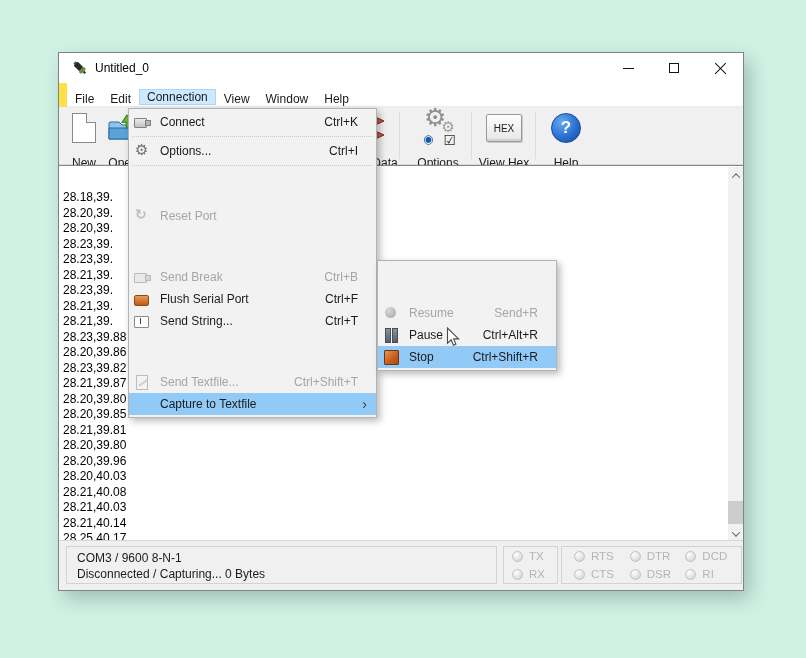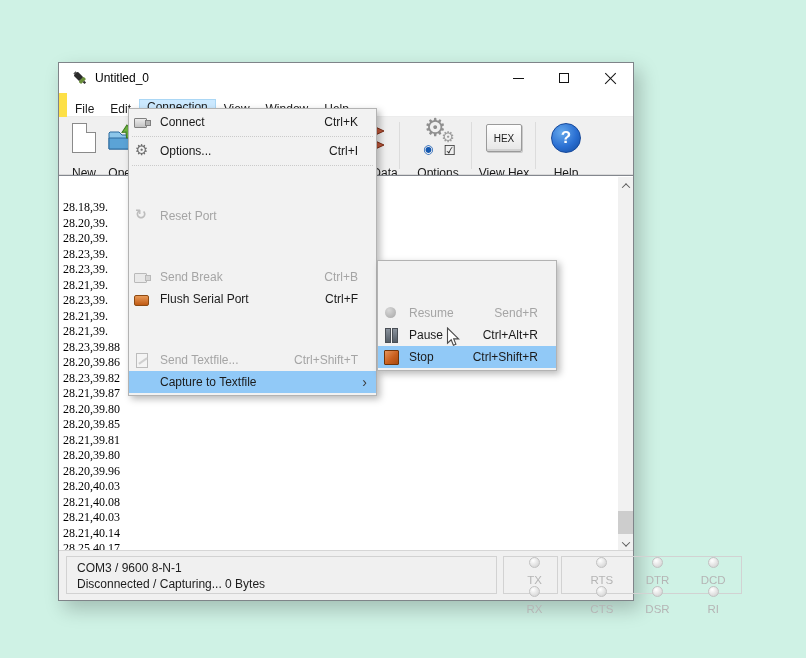--- a/index.html
+++ b/index.html
@@ -1,19 +1,19 @@
 <!DOCTYPE html>
 <html style="--desktop-background: #cff2e5; --menubar-highlight: #cce9ff; --highlight-blue: #91c9f7; --stop-icon-orange: #c95f1e;"><head>
 <meta charset="utf-8">
 <style>
   * { box-sizing: border-box; margin: 0; padding: 0; }
   html,body { width:806px; height:658px; overflow:hidden; }
   body { background: var(--desktop-background,#cff2e5); font-family:"Liberation Sans",sans-serif; position:relative; }
 
-  .window { position:absolute; left:58px; top:62px; width:576px; height:539px;
+  .window { position:absolute; left:58px; top:52px; width:686px; height:539px;
     background:#fde047; border:1px solid #7f8489; box-shadow:6px 8px 18px rgba(0,0,0,.22); }
 
   
   .titlebar { height:30px; background:#fff; display:flex; align-items:center; position:relative; }
   .app-icon { margin-left:13px; width:16px; height:16px; }
   .title-text { margin-left:7px; font-size:12px; color:#000; }
   .win-controls { position:absolute; right:0; top:0; height:100%; display:flex; }
   .win-btn { width:46px; height:100%; display:flex; align-items:center; justify-content:center; }
   .glyph-min { width:11px; height:1px; background:#131313; }
   .glyph-max { width:10px; height:10px; border:1px solid #131313; background:#fff; }
@@ -42,36 +42,36 @@
   .opt-radio { position:absolute; left:3px; bottom:-1px; font-size:12px; color:#1458b0; font-family:"DejaVu Sans",sans-serif; }
   .opt-check { position:absolute; right:0px; bottom:-3px; font-size:14px; color:#2a2a2a; font-family:"DejaVu Sans",sans-serif; }
   .ico-viewhex { width:36px; height:28px; border:1px solid #9a9a9a; border-radius:2px;
     background:linear-gradient(#fefefe,#e6e6e6); box-shadow:inset 0 -2px 0 #d2d2d2,1px 1px 0 #c9c9c9;
     display:flex; align-items:center; justify-content:center; font-size:10px; color:#222; }
   .ico-help { width:30px; height:30px; border-radius:50%; border:1px solid #16499b; color:#fff; font-weight:bold; font-size:17px;
     background:radial-gradient(circle at 35% 30%,#66a9ec,#2a6fd2 55%,#124a9e); display:flex; align-items:center; justify-content:center; }
 
   
   .terminal { position:absolute; left:0; right:0; top:112px; height:377px; background:#fff; border-top:1px solid #83878e; overflow:hidden; }
-  .term-content { position:absolute; left:4px; top:-7px; right:16px; font-family:Liberation Serif, serif; font-size:12px; line-height:15.5px; color:#000; white-space:pre; }
+  .term-content { position:absolute; left:4px; top:-7px; right:16px; font-family:Liberation Sans, sans-serif; font-size:12px; line-height:15.5px; color:#000; white-space:pre; }
   .scrollbar { position:absolute; top:1px; right:0; width:15px; bottom:0; background:#f1f1f1; }
   .sb-btn { position:absolute; left:0; width:15px; height:17px; display:flex; align-items:center; justify-content:center; }
   .sb-up { top:0; } .sb-down { bottom:0; }
   .chev { width:6px; height:6px; border-left:1.7px solid #5b5b5b; border-top:1.7px solid #5b5b5b; }
   .sb-up .chev { transform:rotate(45deg) translate(1px,1px); }
   .sb-down .chev { transform:rotate(225deg) translate(1px,1px); }
   .sb-thumb { position:absolute; left:0; width:15px; bottom:18px; height:23px; background:#cdcdcd; }
 
   
   .statusbar { position:absolute; left:0; right:0; bottom:0; height:50px; background:#f0f0f0; border-top:1px solid #d6d6d6; }
   .status-box { position:absolute; top:5px; height:38px; border:1px solid #d2d2d2; }
   .box-conn { left:7px; width:431px; padding:3px 0 0 10px; font-size:12px; color:#1c1c1c; line-height:16px; }
   .box-tx { left:444px; width:55px; display:grid; grid-template-rows:1fr 1fr; align-items:center; padding-left:8px; }
   .box-sig { left:502px; width:181px; display:grid; grid-template-columns:repeat(3,1fr); align-items:center; padding-left:12px; }
-  .led-cell { display:flex; align-items:center; gap:6px; font-size:11.5px; color:#b5b5b5;flex-direction:column; }
+  .led-cell { display:flex; align-items:center; gap:6px; font-size:11.5px; color:#b5b5b5; }
   .led { width:11px; height:11px; border-radius:50%; flex:0 0 11px;
     background:radial-gradient(circle at 35% 30%,#ffffff,#dedede 65%,#c9c9c9); border:1px solid #c2c2c2; }
 
   
   .menu-popup { position:absolute; background:#f2f2f2; border:1px solid #b3b3b3; box-shadow:3px 3px 7px rgba(0,0,0,.28); z-index:10; padding:2px 0; font-size:12px; }
   #connection-menu { left:128px; top:108px; width:249px; }
   #capture-submenu { left:377px; top:260px; width:180px; z-index:11; }
   .menu-item { height:22px; display:flex; align-items:center; padding:0 18px 0 5px; color:#1b1b1b; position:relative; white-space:nowrap; }
   .menu-item.highlighted { background:var(--highlight-blue,#91c9f7); }
   .menu-item.disabled { color:#a5a5a5;margin-top:39px; }
@@ -289,20 +289,25 @@
       <span class="mi-label">Send Break</span>
       <span class="mi-shortcut">Ctrl+B</span>
     </div>
 
     <div class="menu-item">
       <span class="mi-icon mi-flush-serial-port-icon"></span>
       <span class="mi-label">Flush Serial Port</span>
       <span class="mi-shortcut">Ctrl+F</span>
     </div>
 
+    <div class="menu-item">
+      <span class="mi-icon mi-send-string-icon"></span>
+      <span class="mi-label">Send String...</span>
+      <span class="mi-shortcut">Ctrl+T</span>
+    </div>
 
     <div class="menu-item disabled">
       <span class="mi-icon mi-send-textfile-icon"></span>
       <span class="mi-label">Send Textfile...</span>
       <span class="mi-shortcut">Ctrl+Shift+T</span>
     </div>
 
     <div class="menu-item highlighted has-submenu">
       <span class="mi-icon"></span>
       <span class="mi-label">Capture to Textfile</span>

